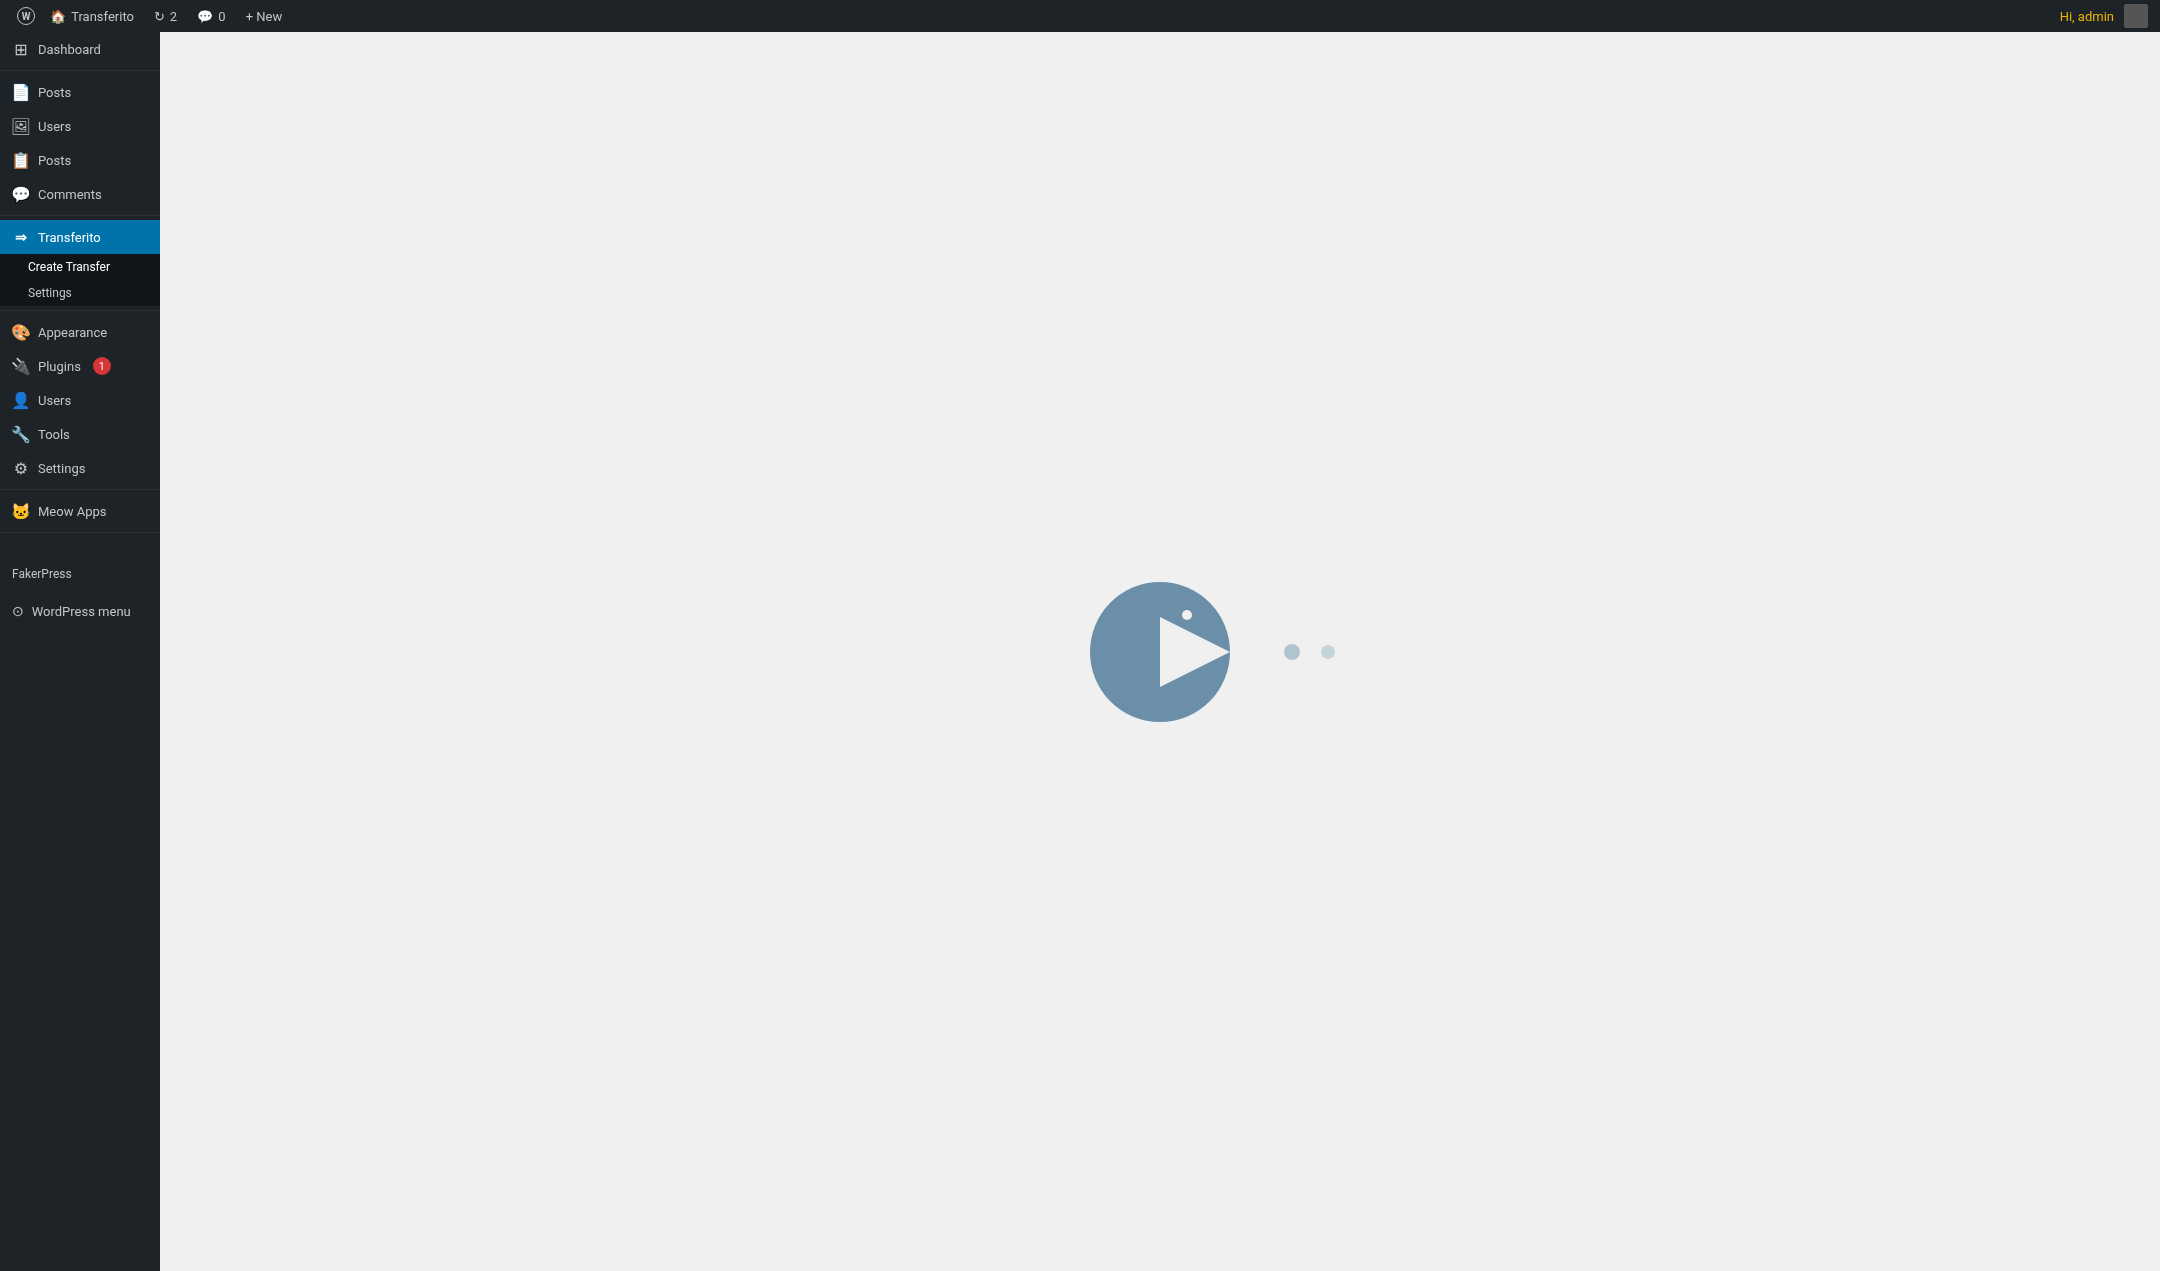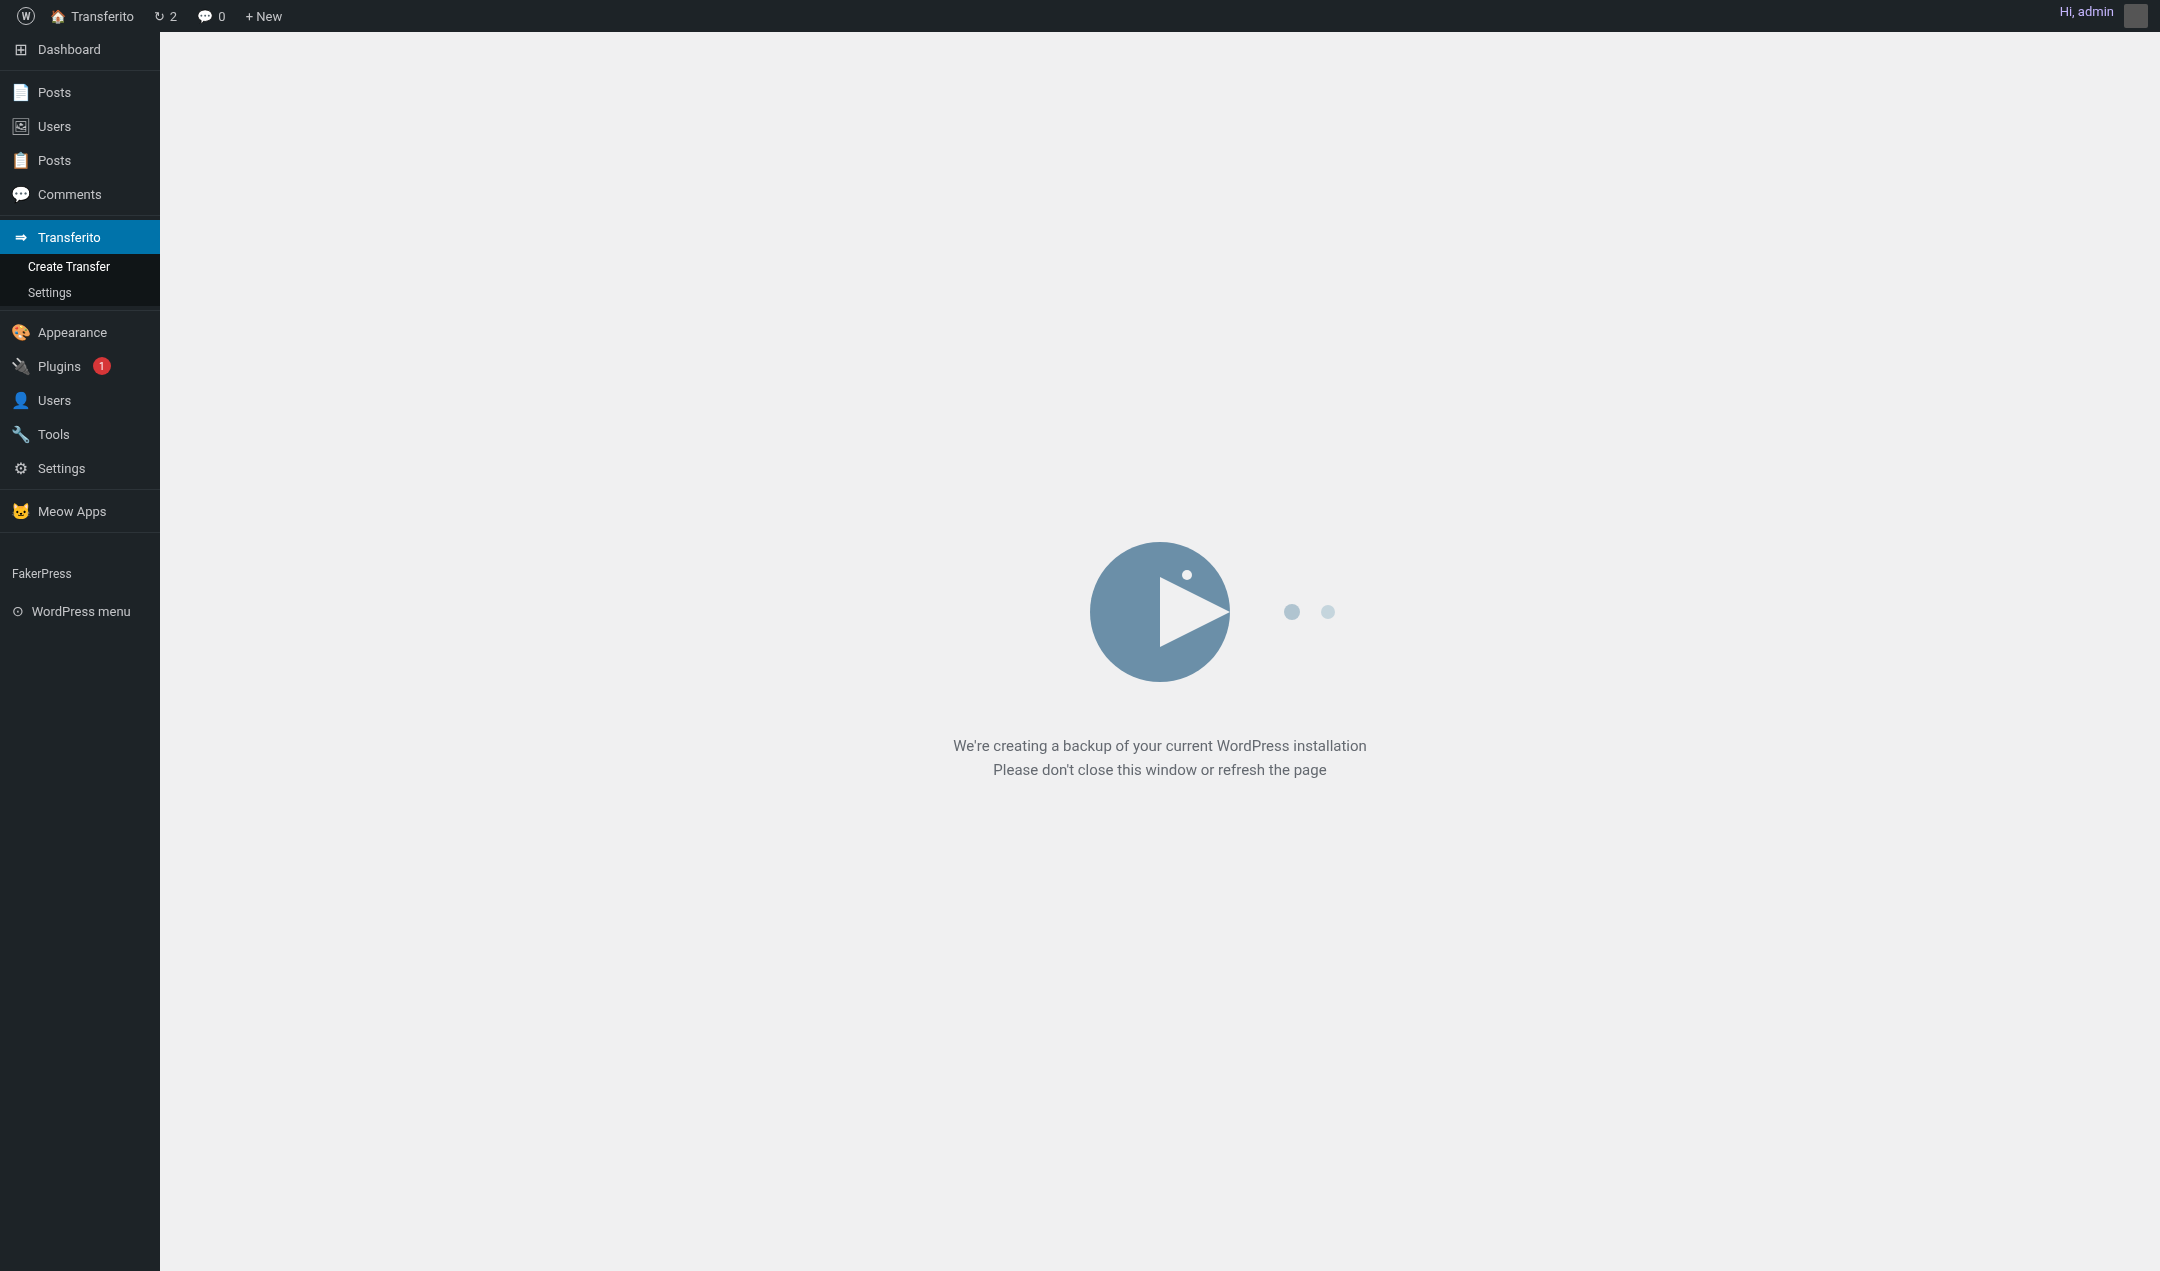--- a/index.html
+++ b/index.html
@@ -36,22 +36,23 @@
     .adminbar-wp-logo {
       width: 28px;
       height: 32px;
       display: flex;
       align-items: center;
       justify-content: center;
       color: #c3c4c7;
     }
     .adminbar-right {
       display: flex;
+      align-items: center;
       gap: 4px;
-      color: #c4b5fd;
+      color: #eab308;
       font-size: 13px;
     }
 
     
     .wp-layout {
       display: flex;
       flex: 1;
       overflow: hidden;
     }
 
@@ -368,21 +369,17 @@
         <div class="pacman">
           <div class="pacman-body">
             <div class="pacman-mouth"></div>
             <div class="pacman-eye"></div>
           </div>
         </div>
         <div class="dot1"></div>
         <div class="dot2"></div>
       </div>
 
-      <div class="loading-text">
-        <p>We're creating a backup of your current WordPress installation</p>
-        <p>Please don't close this window or refresh the page</p>
-      </div>
 
     </div>
   </div>
 
 </div>
 
 </body></html>

